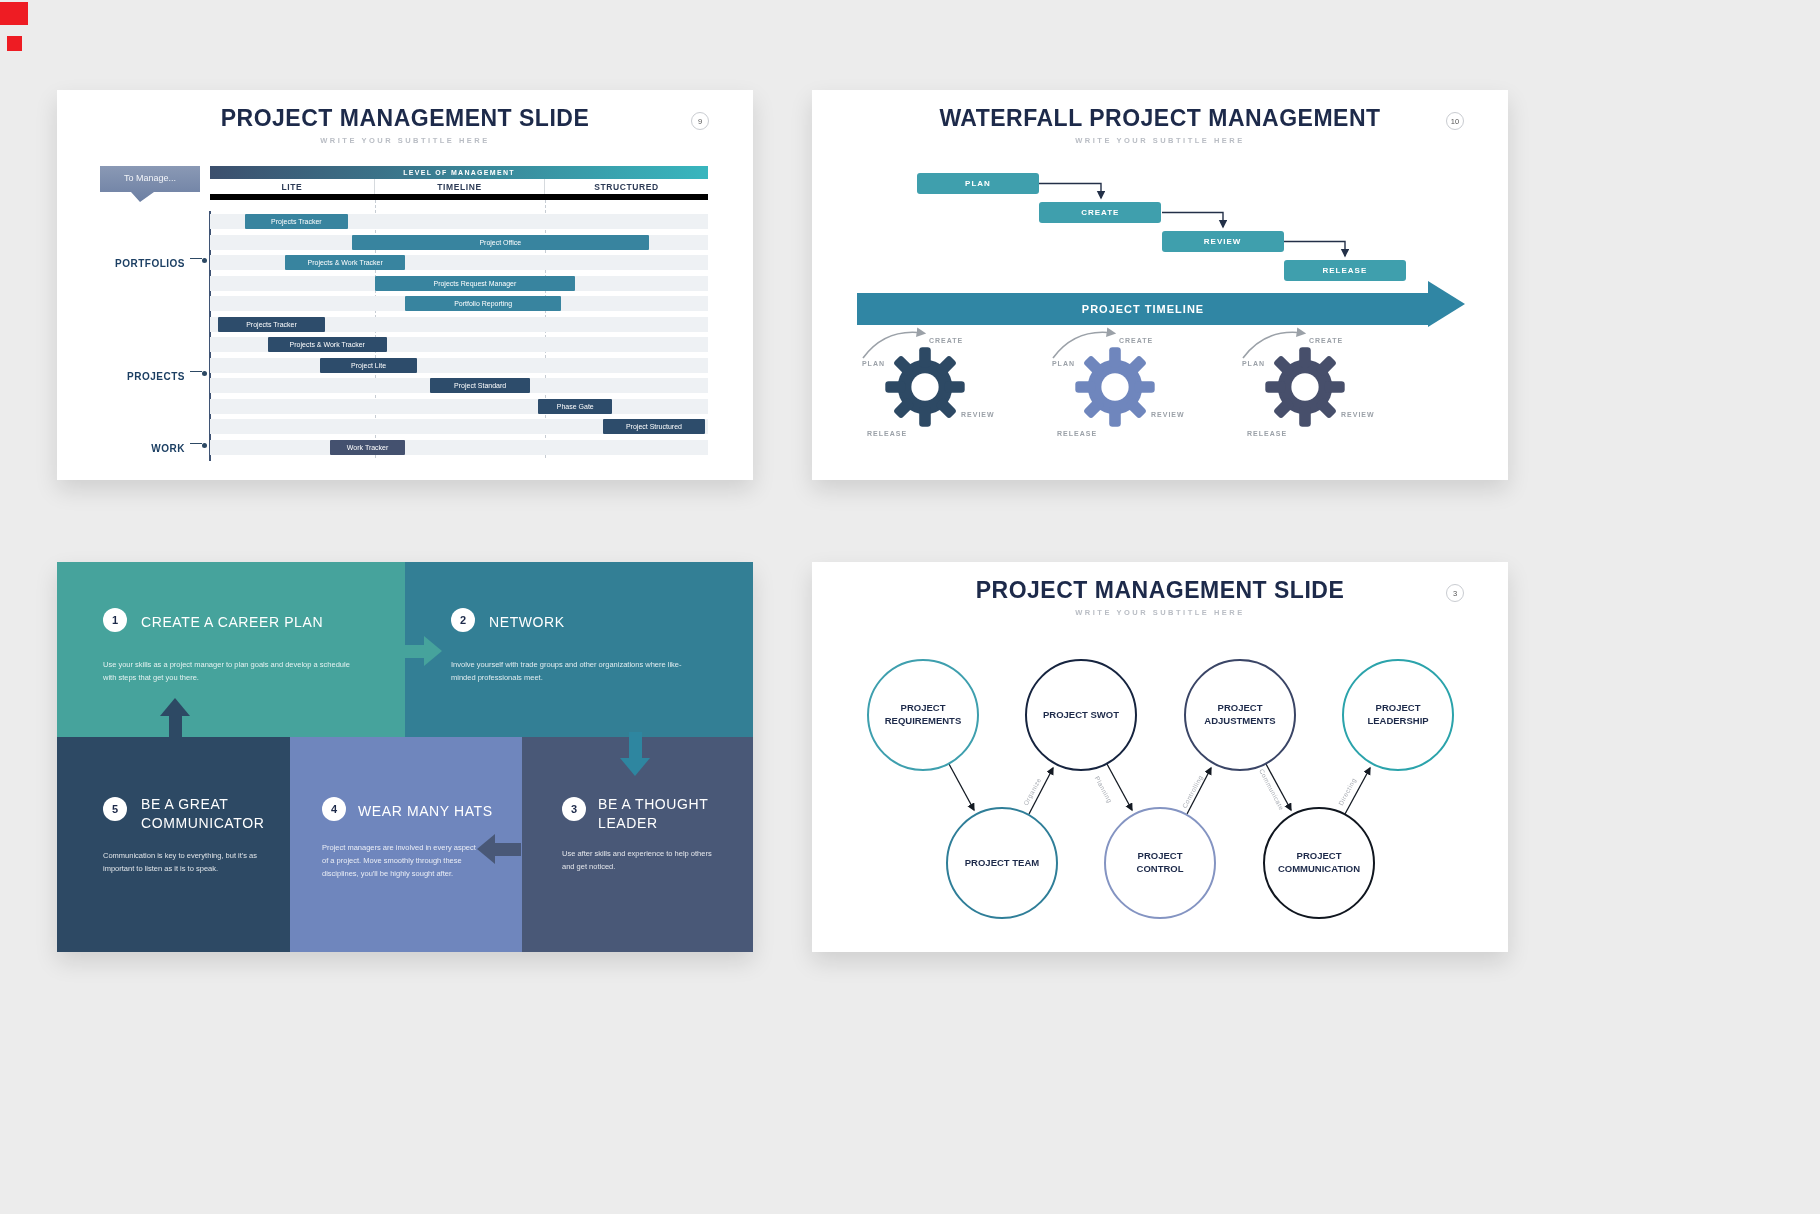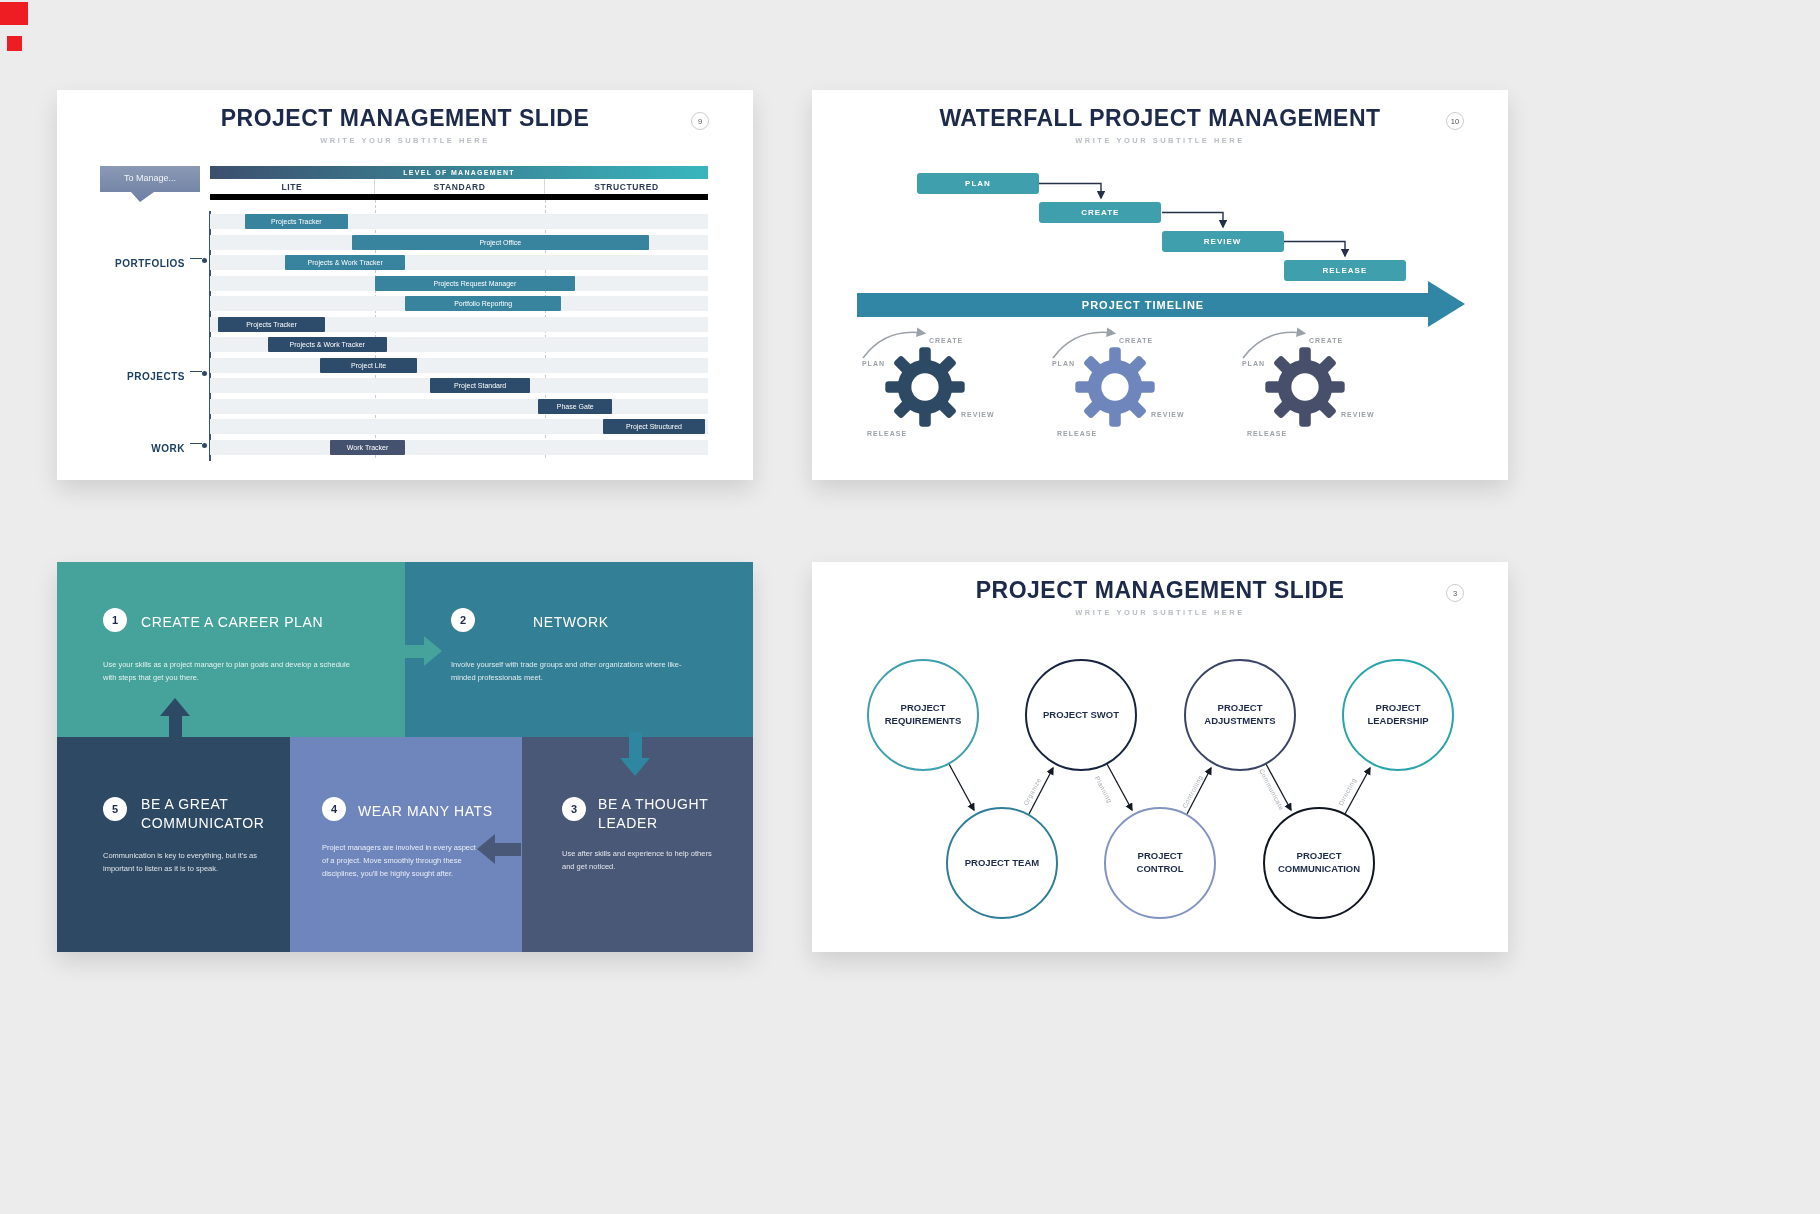--- a/index.html
+++ b/index.html
@@ -23,21 +23,21 @@
   .vaxis{position:absolute;left:152px;top:121px;width:2px;height:250px;background:#3f5374}
   .mrows{position:absolute;left:153px;top:124px;width:498px}
   .mrow{position:relative;height:15px;margin-bottom:5.5px;background:#eef1f4}
   .mbar{position:absolute;top:0;height:15px;border-radius:1px;color:#fff;font-size:7px;display:flex;align-items:center;justify-content:center;white-space:nowrap;overflow:hidden}
   .grp{position:absolute;left:18px;width:132px;height:12px;display:flex;}
   .grp .t{flex:1;text-align:right;font-size:10px;font-weight:bold;color:#1c3f63;letter-spacing:.5px}
   .grp .ln{width:12px;height:1px;background:#2d4964;margin-left:5px}
   .grp .dt{width:5px;height:5px;border-radius:50%;background:#2d4964}
   
   .wstep{position:absolute;width:122px;height:21px;border-radius:3px;background:#3f9fad;color:#fff;font-size:8px;font-weight:bold;letter-spacing:1px;display:flex;align-items:center;justify-content:center}
-  .tl-body{position:absolute;left:45px;top:203px;width:572px;height:24px;background:#3086a4;color:#fff;font-size:11px;font-weight:bold;letter-spacing:1px;display:flex;align-items:center;justify-content:center}
+  .tl-body{position:absolute;left:45px;top:203px;width:572px;height:32px;background:#3086a4;color:#fff;font-size:11px;font-weight:bold;letter-spacing:1px;display:flex;align-items:center;justify-content:center}
   .tl-head{position:absolute;left:616px;top:191px;width:0;height:0;border-top:23px solid transparent;border-bottom:23px solid transparent;border-left:37px solid #3086a4}
   .gearbox{position:absolute;width:200px;height:130px;top:232px}
   .glabel{position:absolute;font-size:7px;font-weight:bold;color:#9ba1a8;letter-spacing:1px;white-space:nowrap}
   
   .blk{position:absolute;color:#fff}
   .blk .num{position:absolute;width:24px;height:24px;border-radius:50%;background:#fff;color:#1d2a4a;font-weight:bold;font-size:11px;display:flex;align-items:center;justify-content:center}
   .blk .bt{position:absolute;font-size:14px;font-weight:normal;letter-spacing:.6px;line-height:1.35}
   .blk .bb{position:absolute;font-size:7.5px;line-height:1.75;color:rgba(255,255,255,.85)}
   .arr{position:absolute}
   .arr .stem{background:currentColor}
@@ -56,21 +56,21 @@
 
   <div class="slide" id="s1">
     <div class="s-title">PROJECT MANAGEMENT SLIDE</div>
     <div class="s-sub">WRITE YOUR SUBTITLE HERE</div>
     <div class="s-num">9</div>
 
     <div class="ribbon">To Manage...</div>
     <div class="lvl-head">LEVEL OF MANAGEMENT</div>
     <div class="col-row">
         <div class="col-cell" style="width: 33.1%;">LITE</div>
-        <div class="col-cell" style="width: 34.2%;">STANDARD</div>
+        <div class="col-cell" style="width: 34.2%;">TIMELINE</div>
         <div class="col-cell" style="width: 32.7%;">STRUCTURED</div>
       </div>
 
     <div class="vdash" style="left:318px"></div>
     <div class="vdash" style="left:488px"></div>
     <div class="vaxis"></div>
 
     <div class="mrows">
         <div class="mrow">
           <div class="mbar" style="left: 7%; width: 20.7%; background: rgb(56, 132, 159);">Projects Tracker</div>
@@ -238,21 +238,21 @@
 
   <div class="slide" id="s3">
     <div>
         <div class="blk" style="left: 0px; top: 0px; width: 348px; height: 175px; background: rgb(70, 163, 156);">
           <div class="num" style="left: 46px; top: 46px;">1</div>
           <div class="bt" style="left: 84px; top: 51px; width: 240px;">CREATE A CAREER PLAN</div>
           <div class="bb" style="left: 46px; top: 96px; width: 252px;">Use your skills as a project manager to plan goals and develop a schedule with steps that get you there.</div>
         </div>
         <div class="blk" style="left: 348px; top: 0px; width: 348px; height: 175px; background: rgb(51, 127, 149);">
           <div class="num" style="left: 46px; top: 46px;">2</div>
-          <div class="bt" style="left: 84px; top: 51px; width: 240px; margin-left: 44px;">NETWORK</div>
+          <div class="bt" style="left: 84px; top: 51px; width: 240px;">NETWORK</div>
           <div class="bb" style="left: 46px; top: 96px; width: 250px;">Involve yourself with trade groups and other organizations where like-minded professionals meet.</div>
         </div>
         <div class="blk" style="left: 465px; top: 175px; width: 231px; height: 215px; background: rgb(73, 88, 119);">
           <div class="num" style="left: 40px; top: 60px;">3</div>
           <div class="bt" style="left: 76px; top: 58px; width: 115px;">BE A THOUGHT LEADER</div>
           <div class="bb" style="left: 40px; top: 110px; width: 150px;">Use after skills and experience to help others and get noticed.</div>
         </div>
         <div class="blk" style="left: 233px; top: 175px; width: 232px; height: 215px; background: rgb(111, 134, 189);">
           <div class="num" style="left: 32px; top: 60px;">4</div>
           <div class="bt" style="left: 68px; top: 65px; width: 160px;">WEAR MANY HATS</div>

